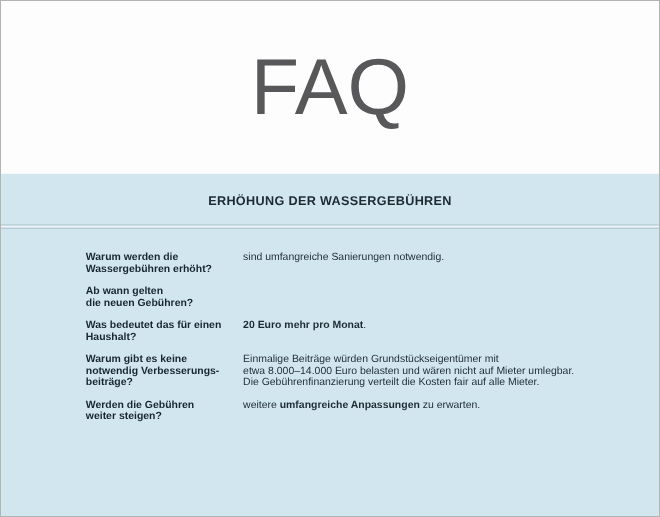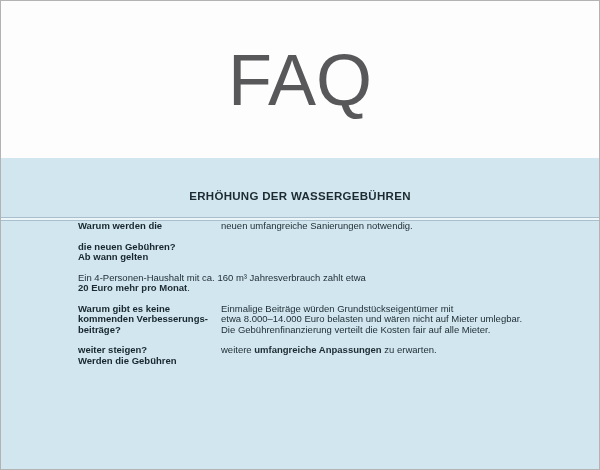--- a/index.html
+++ b/index.html
@@ -25,31 +25,31 @@
     background:var(--top_bg);
   }
   .faq-title{
     font-size:72px;font-weight:400;line-height:1;
     color:var(--title_color);letter-spacing:0px;
   }
   .blue{
     height:312px;background:var(--section_bg);
   }
   .heading{
-    margin:0;padding-top:32px;text-align:center;
+    margin:0;padding-top:19px;text-align:center;
     font-size:11.5px;font-weight:bold;letter-spacing:0.3px;
     color:var(--heading_color);
   }
   .divider{
     margin-top:15px;height:2px;
     border-top:1px solid var(--divider_dark);
     border-bottom:1px solid var(--divider_dark);
     background:var(--divider_light);
   }
-  .faq-list{margin-top:0;}
+  .faq-list{margin-top:21px;}
   .row{
     display:flex;margin-bottom:10px;padding-left:77px;
     font-size:9.5px;line-height:10.5px;
   }
   .q{
     width:143px;flex:none;font-weight:bold;color:var(--question_color);
   }
   .a{color:var(--answer_color);}
   .line{white-space:nowrap;}
   .a b{font-weight:bold;}
@@ -61,53 +61,57 @@
   <header class="top">
     <div class="faq-title">FAQ</div>
   </header>
   <section class="blue">
     <h2 class="heading">ERHÖHUNG DER WASSERGEBÜHREN</h2>
     <div class="divider"></div>
     <div class="faq-list" id="faq-list">
         <div class="row">
           <div class="q">
             <div class="line">Warum werden die</div>
+            <div class="line">Wassergebühren erhöht?</div>
           </div>
           <div class="a">
-            <div class="line"><span>neuen umfangreiche Sanierungen notwendig.</span></div>
+            <div class="line"><span>sind umfangreiche Sanierungen notwendig.</span></div>
           </div>
         </div>
         <div class="row">
           <div class="q">
+            <div class="line">Ab wann gelten</div>
             <div class="line">die neuen Gebühren?</div>
-            <div class="line">Ab wann gelten</div>
           </div>
         </div>
         <div class="row">
+          <div class="q">
+            <div class="line">Was bedeutet das für einen</div>
+            <div class="line">Haushalt?</div>
+          </div>
           <div class="a">
-            <div class="line"><span>Ein 4-Personen-Haushalt mit ca. 160 m³ Jahresverbrauch zahlt etwa</span></div>
             <div class="line"><b>20 Euro mehr pro Monat</b><span>.</span></div>
           </div>
         </div>
         <div class="row">
           <div class="q">
             <div class="line">Warum gibt es keine</div>
-            <div class="line">kommenden Verbesserungs-</div>
+            <div class="line">notwendig Verbesserungs-</div>
             <div class="line">beiträge?</div>
           </div>
           <div class="a">
             <div class="line"><span>Einmalige Beiträge würden Grundstückseigentümer mit</span></div>
             <div class="line"><span>etwa 8.000–14.000 Euro belasten und wären nicht auf Mieter umlegbar.</span></div>
             <div class="line"><span>Die Gebührenfinanzierung verteilt die Kosten fair auf alle Mieter.</span></div>
           </div>
         </div>
         <div class="row">
           <div class="q">
+            <div class="line">Werden die Gebühren</div>
             <div class="line">weiter steigen?</div>
-            <div class="line">Werden die Gebühren</div>
           </div>
           <div class="a">
             <div class="line"><span>weitere </span><b>umfangreiche Anpassungen</b><span> zu erwarten.</span></div>
           </div>
         </div>
       </div>
   </section>
 </div>
 
 </body></html>

